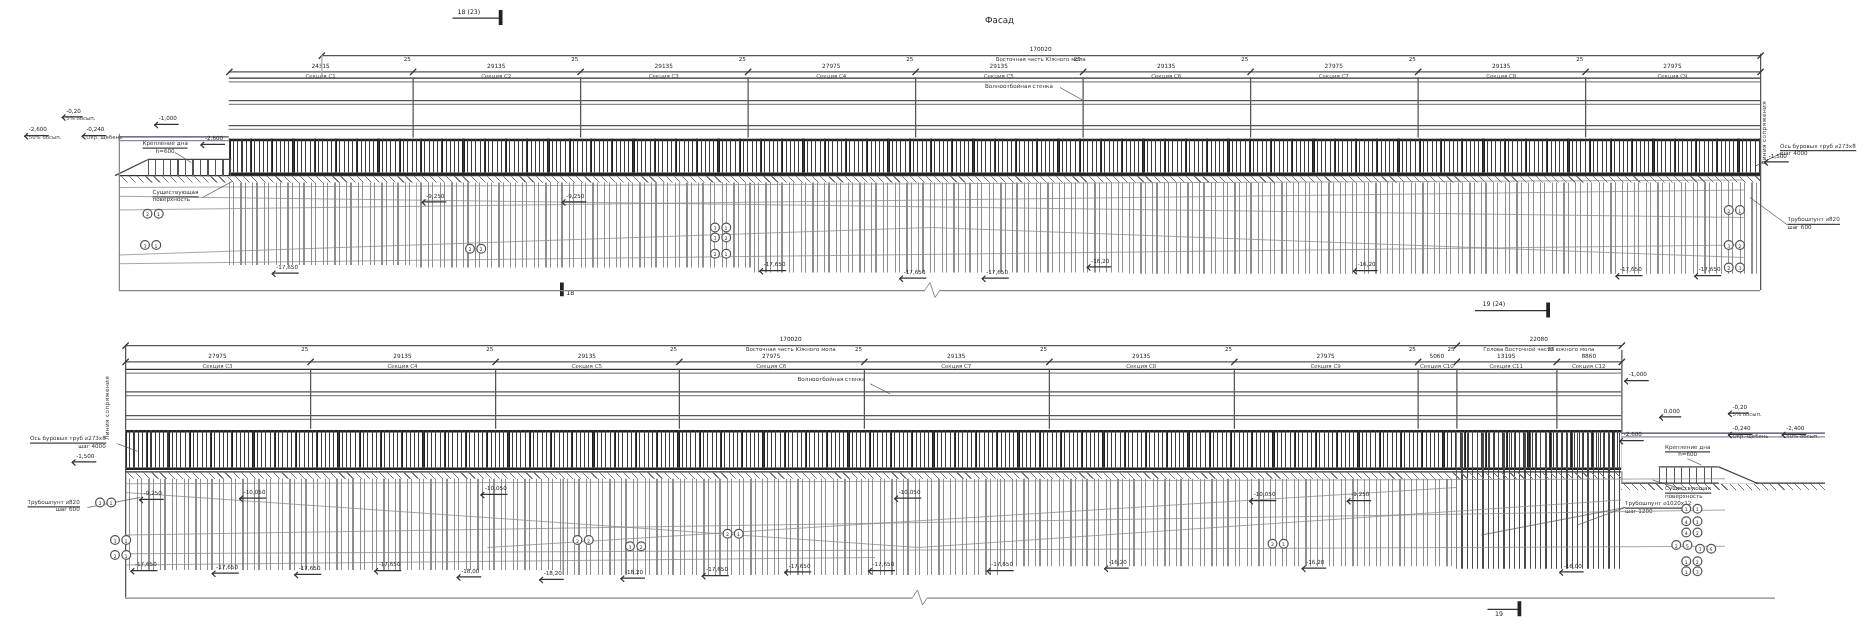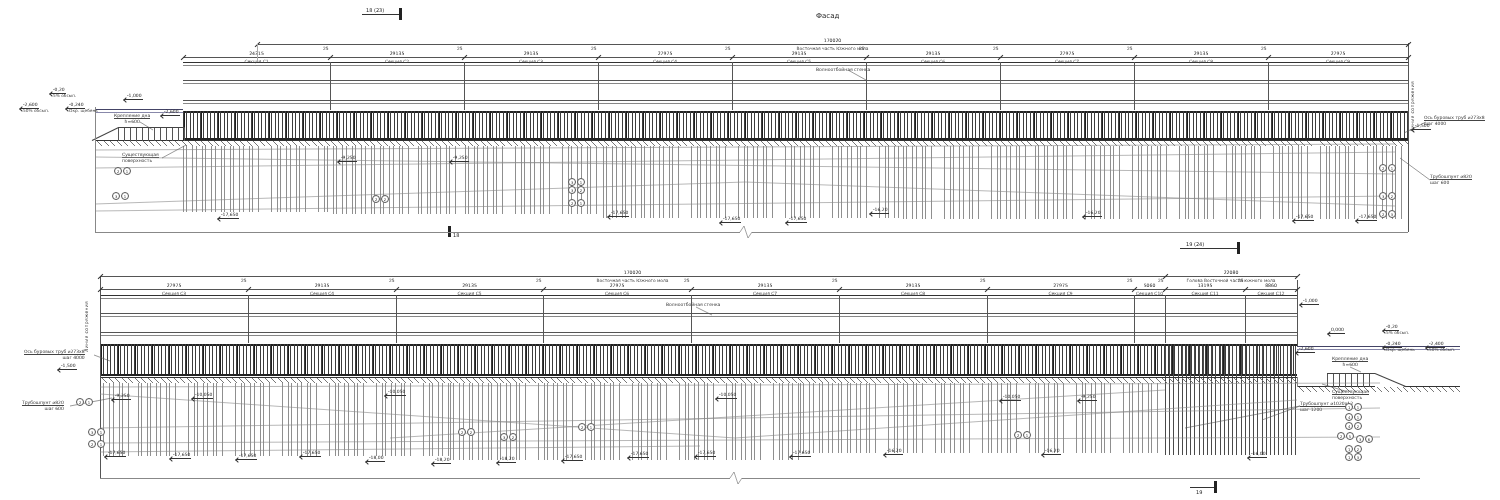--- a/index.html
+++ b/index.html
@@ -1,21 +1,21 @@
 <!DOCTYPE html>
 <html><head>
 <meta charset="utf-8">
 <style>
   html,body{margin:0;padding:0;background:#fff;}
   #root{position:relative;width:1500px;height:500px;background:#fff;overflow:hidden;
         font-family:"DejaVu Sans",sans-serif;color:#333;}
   .abs{position:absolute;}
   .hl{position:absolute;background:#555;height:1px;}
   .vl{position:absolute;background:#555;width:1px;}
-  .tiny{position:absolute;font-size:5px;line-height:1.15;color:#333;white-space:nowrap;margin-left:28px;}
+  .tiny{position:absolute;font-size:5px;line-height:1.15;color:#333;white-space:nowrap;}
   .t45{font-size:4.5px;}
   .ctr{text-align:center;}
   .title{font-size:7px;color:#222;}
   
   .deck{position:absolute;border-top:1px solid #333;border-bottom:2px solid #222;background:#fff;}
   
   .sheet{position:absolute;background:
      repeating-linear-gradient(90deg,#3c3c3c 0 0.9px,transparent 0.9px 3.4px),
      repeating-linear-gradient(90deg,#1e1e1e 0 1.7px,transparent 1.7px 17px);
      border-bottom:2px solid #222;}

